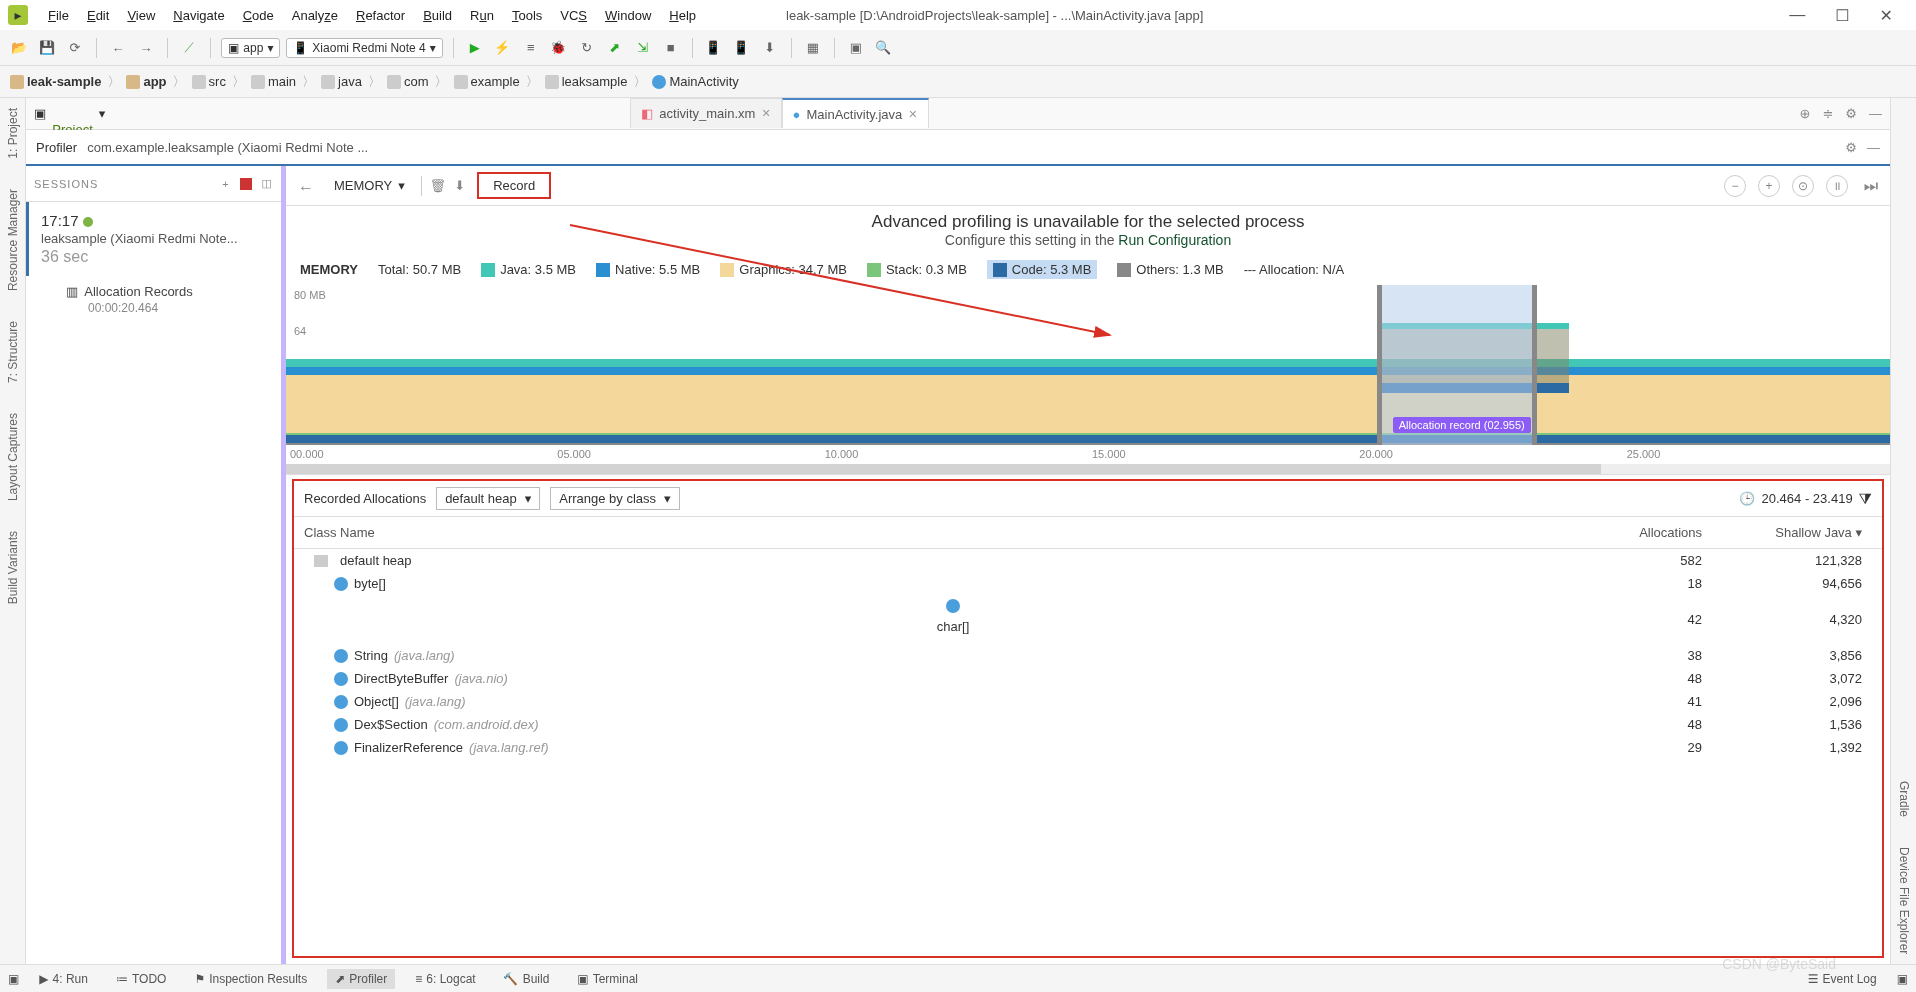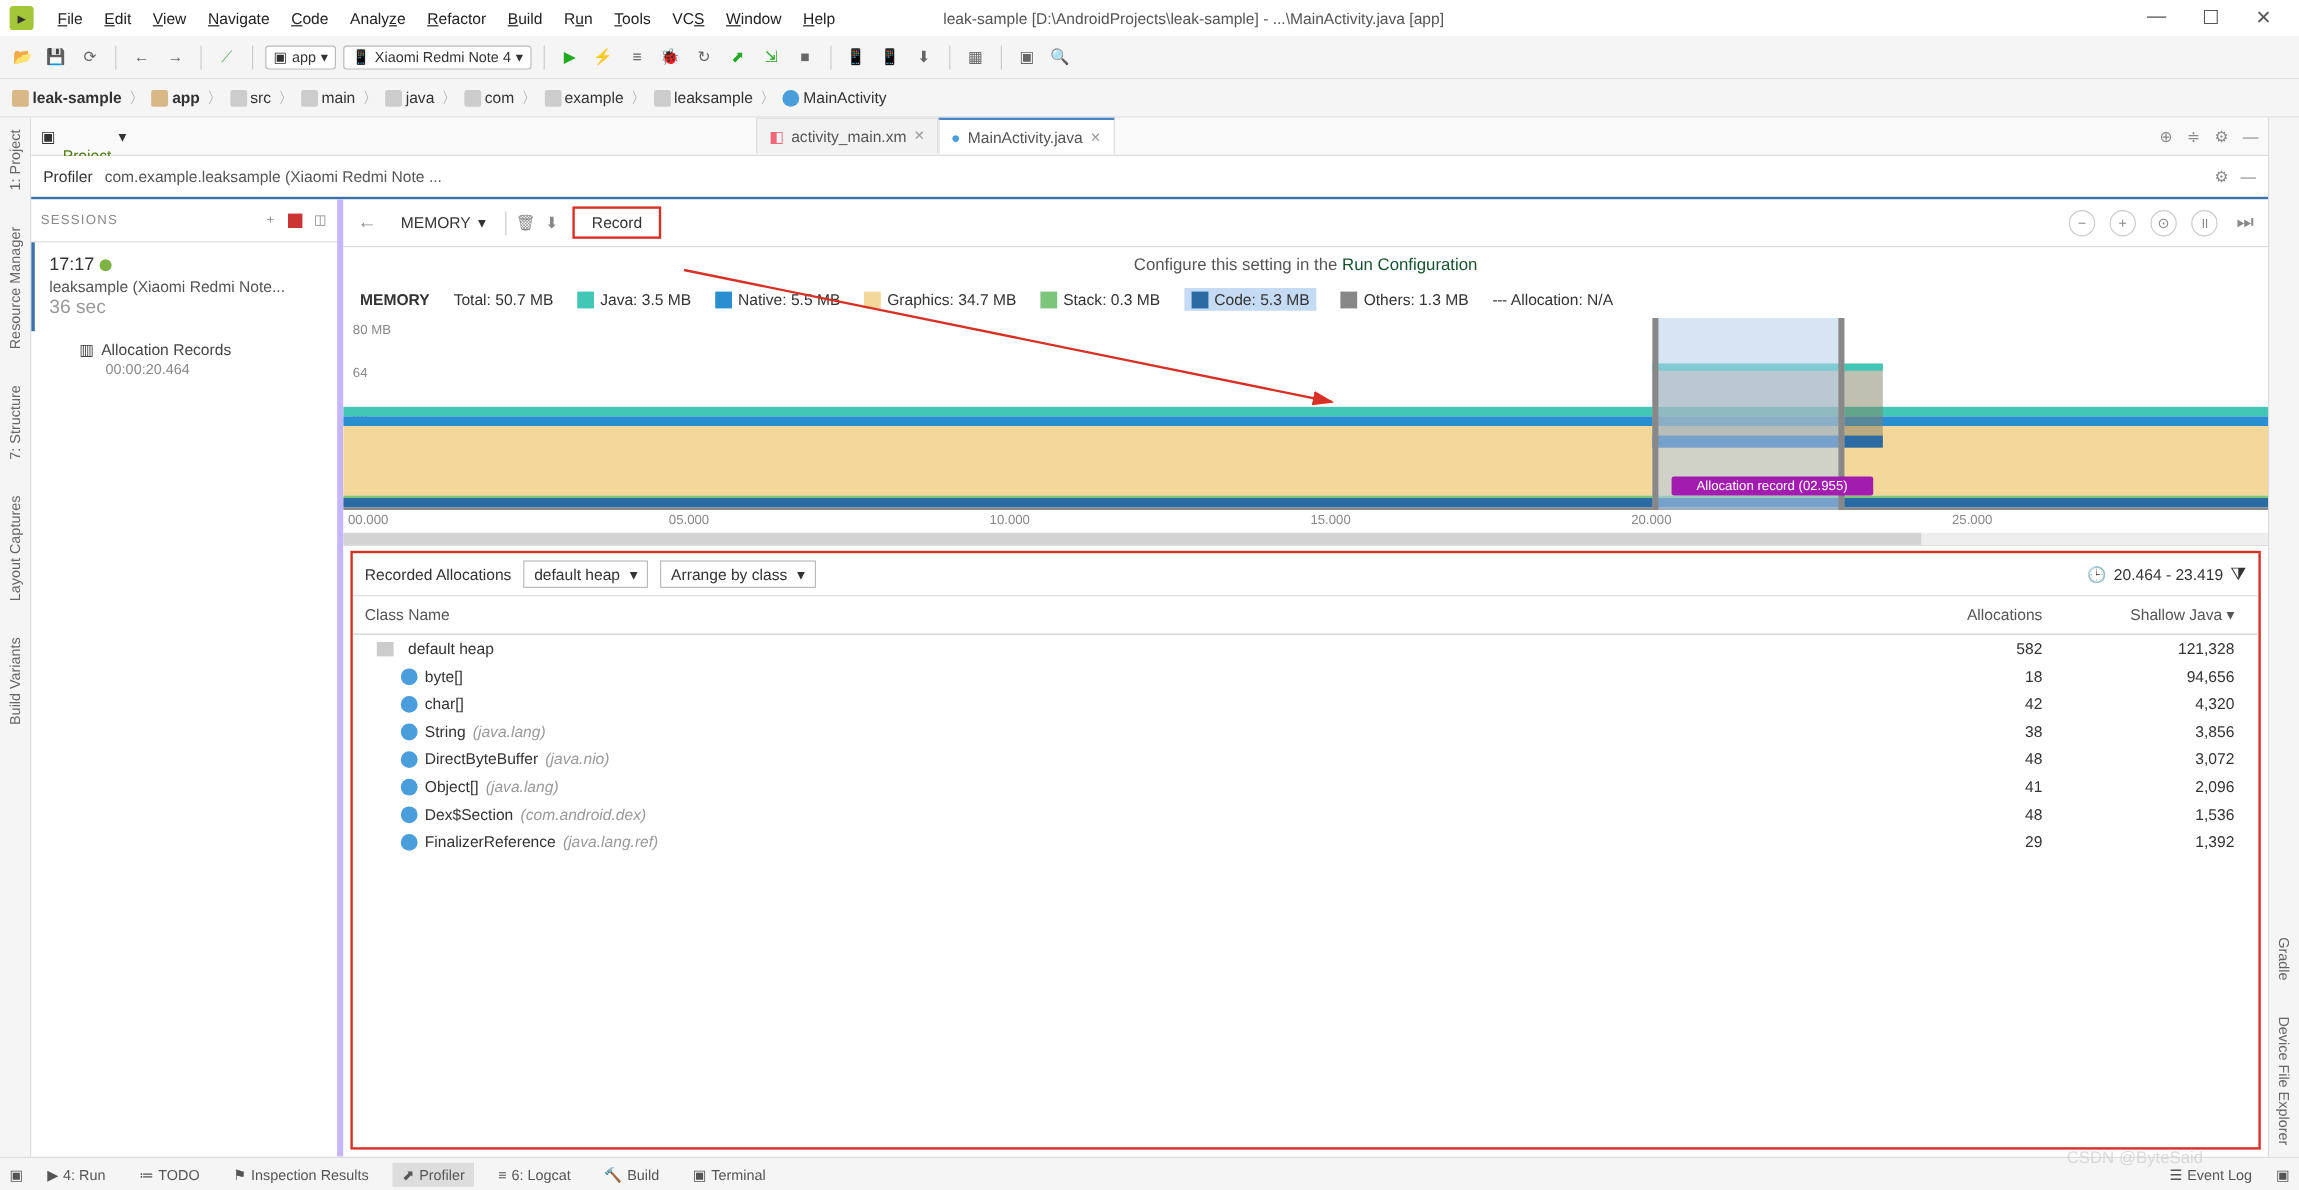--- a/index.html
+++ b/index.html
@@ -91,21 +91,21 @@
 .plot .band { position:absolute; left:0; right:0;}
 .plot .java { top:74px; height:8px; background:#42c6b5;}
 .plot .native { top:82px; height:8px; background:#2a8fd0;}
 .plot .graphics { top:90px; height:58px; background:#f3d79b;}
 .plot .stack { top:148px; height:2px; background:#7cc67c;}
 .plot .code { top:150px; height:8px; background:#2b6aa3;}
 .plot .others { top:158px; height:2px; background:#888;}
 
 .plot .bump { position:absolute; left:68%; width:12%; top:38px; height:70px; background:rgba(130,130,100,0.5); border-top: 6px solid #42c6b5; border-bottom: 10px solid #2b6aa3;}
 .plot .sel { position:absolute; left:68%; width:10%; top:0; bottom:0; background:rgba(180,205,235,0.55); border-left:5px solid #888; border-right:5px solid #888;}
-.plot .sel-label { position:absolute; left:69%; top:132px; font-size:11px; color:#fff; background:#a21caf; padding:2px 21px; border-radius:2px;}
+.plot .sel-label { position:absolute; left:69%; top:132px; font-size:11px; color:#fff; background:#8b5cf6; padding:2px 6px; border-radius:2px;}
 
 
 .alloc-panel { flex:1; border: 2px solid #d93025; margin: 4px 6px 6px 6px; display:flex; flex-direction:column; overflow:hidden;}
 .alloc-filter { display:flex; align-items:center; padding:6px 10px; gap:10px; border-bottom:1px solid #ddd;}
 .alloc-filter .combo { border:1px solid #bbb; padding:3px 8px; display:flex; align-items:center; gap:8px;}
 .alloc-filter .range { margin-left:auto; display:flex; align-items:center; gap:6px; color:#333;}
 .alloc-table { flex:1; overflow:auto;}
 .alloc-table table { width:100%; border-collapse: collapse; }
 .alloc-table th { text-align:left; padding:8px 10px; border-bottom:1px solid #ddd; font-weight:normal; color:#555;}
 .alloc-table th.num, .alloc-table td.num { text-align:right; padding-right:20px;}
@@ -310,20 +310,21 @@
           <div class="rtactions">
             <span>−</span>
             <span>+</span>
             <span>⊙</span>
             <span>॥</span>
             <span style="border:none;font-size:16px;">⏭</span>
           </div>
         </div>
 
         <div class="adv-msg">
+          <div>Advanced profiling is unavailable for the selected process</div>
           <div class="config"><span>Configure this setting in the </span><a class="link">Run Configuration</a></div>
         </div>
 
         <div class="mem-legend">
           <b>MEMORY</b>
           <span class="item">Total: 50.7 MB</span>
           <span class="item">
               <span class="sw" style="background:#42c6b5;"></span>
               <span>Java: 3.5 MB</span>
             </span>
@@ -423,21 +424,21 @@
                         <span class="ico"></span>
                         <span>byte[]</span> 
                         <span class="pkg"></span>
                       </div>
                     </td>
                     <td class="num">18</td>
                     <td class="num">94,656</td>
                   </tr>
                   <tr>
                     <td>
-                      <div class="cls" style="padding-left:30px;">
+                      <div class="cls" style="padding-left:30px;flex-direction:column;">
                         <span class="ico"></span>
                         <span>char[]</span> 
                         <span class="pkg"></span>
                       </div>
                     </td>
                     <td class="num">42</td>
                     <td class="num">4,320</td>
                   </tr>
                   <tr>
                     <td>

